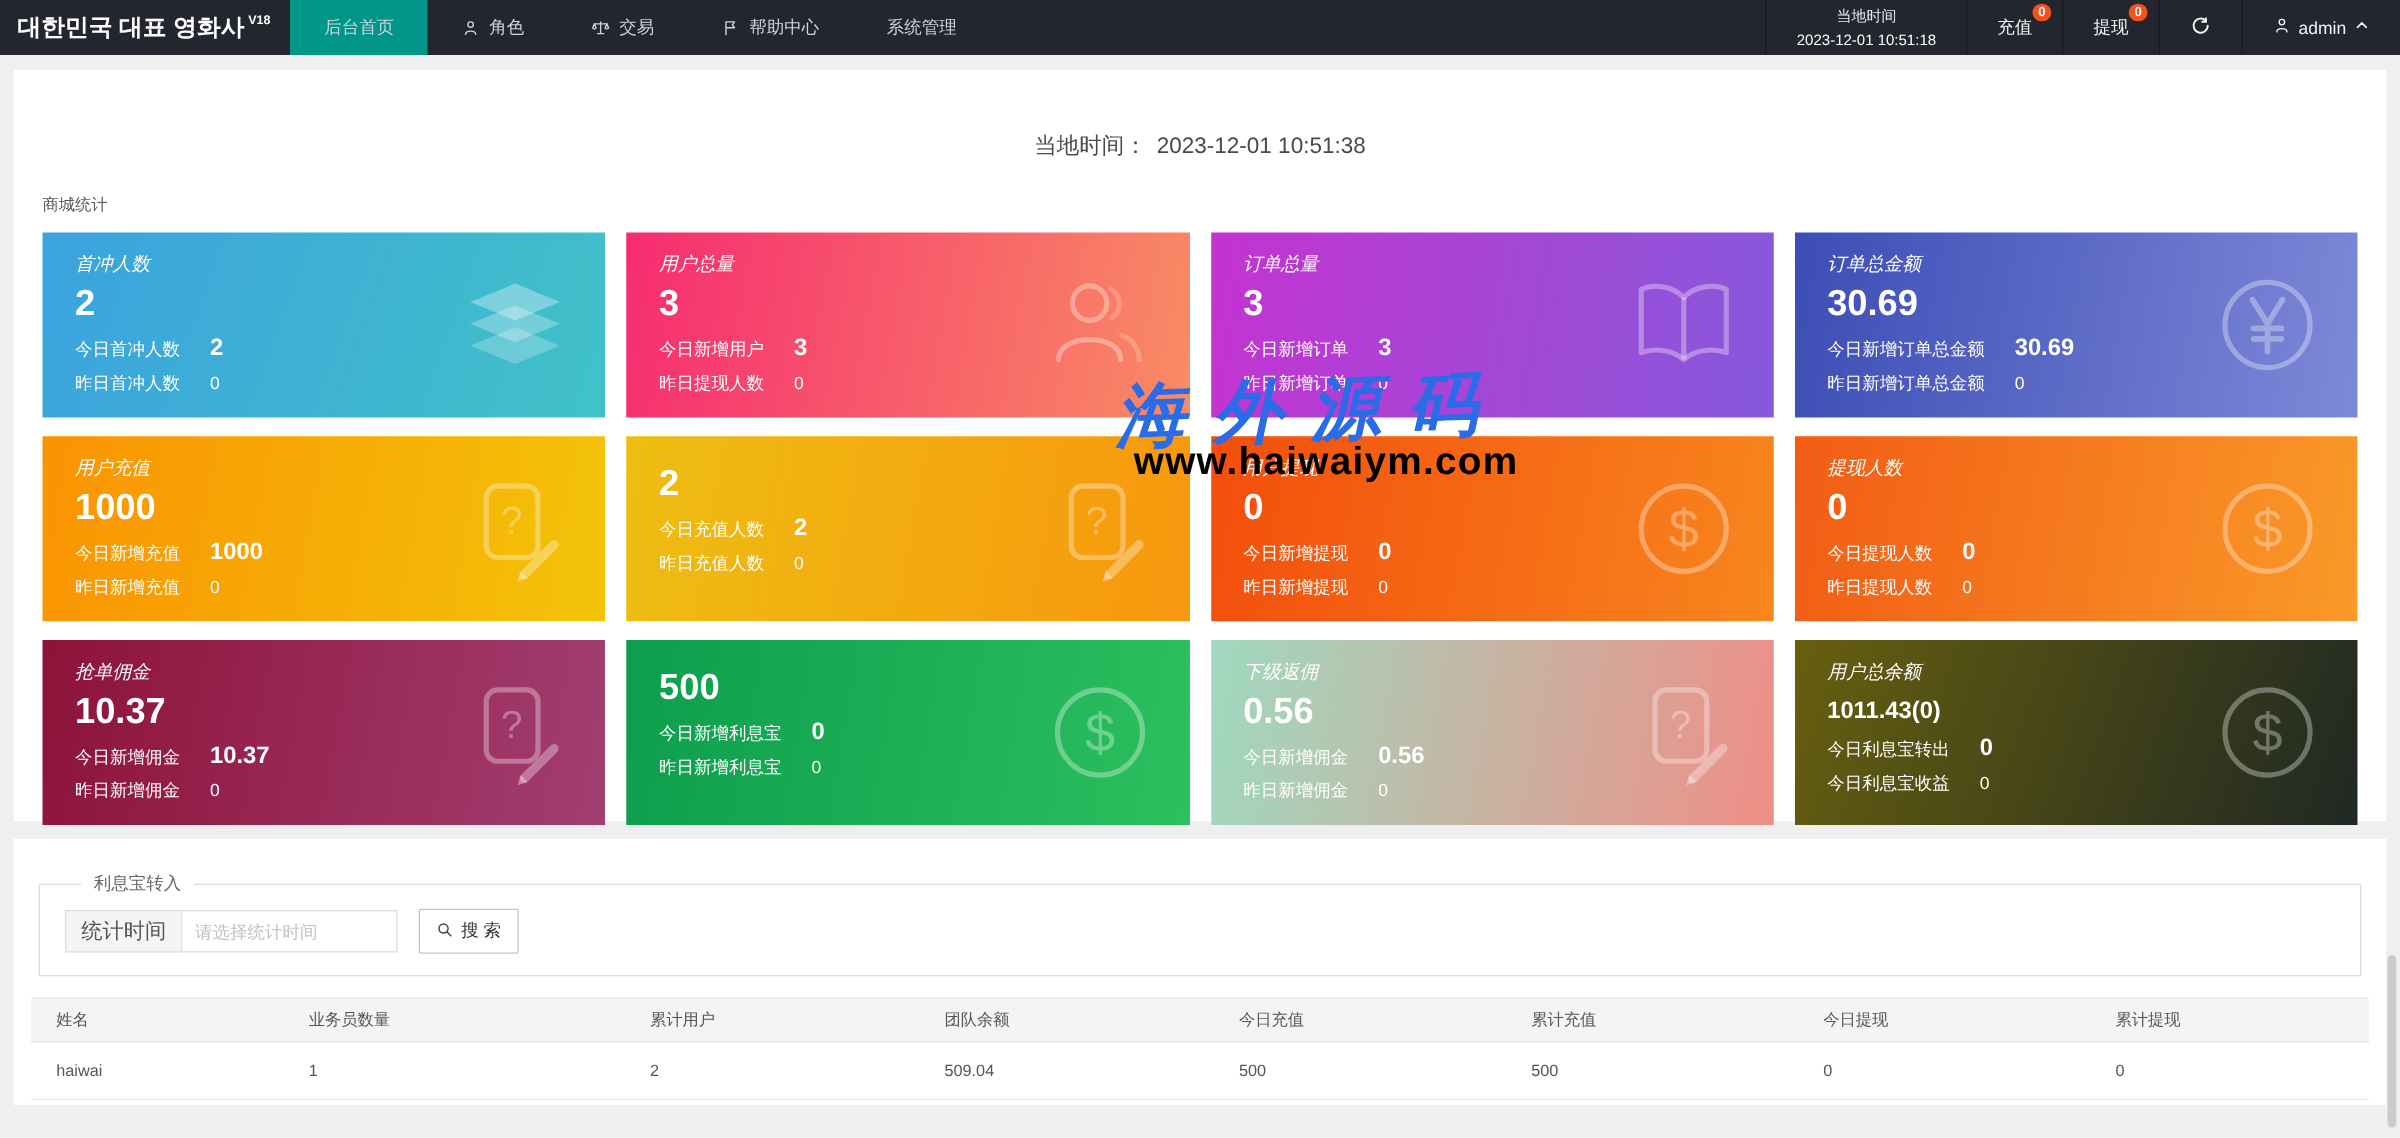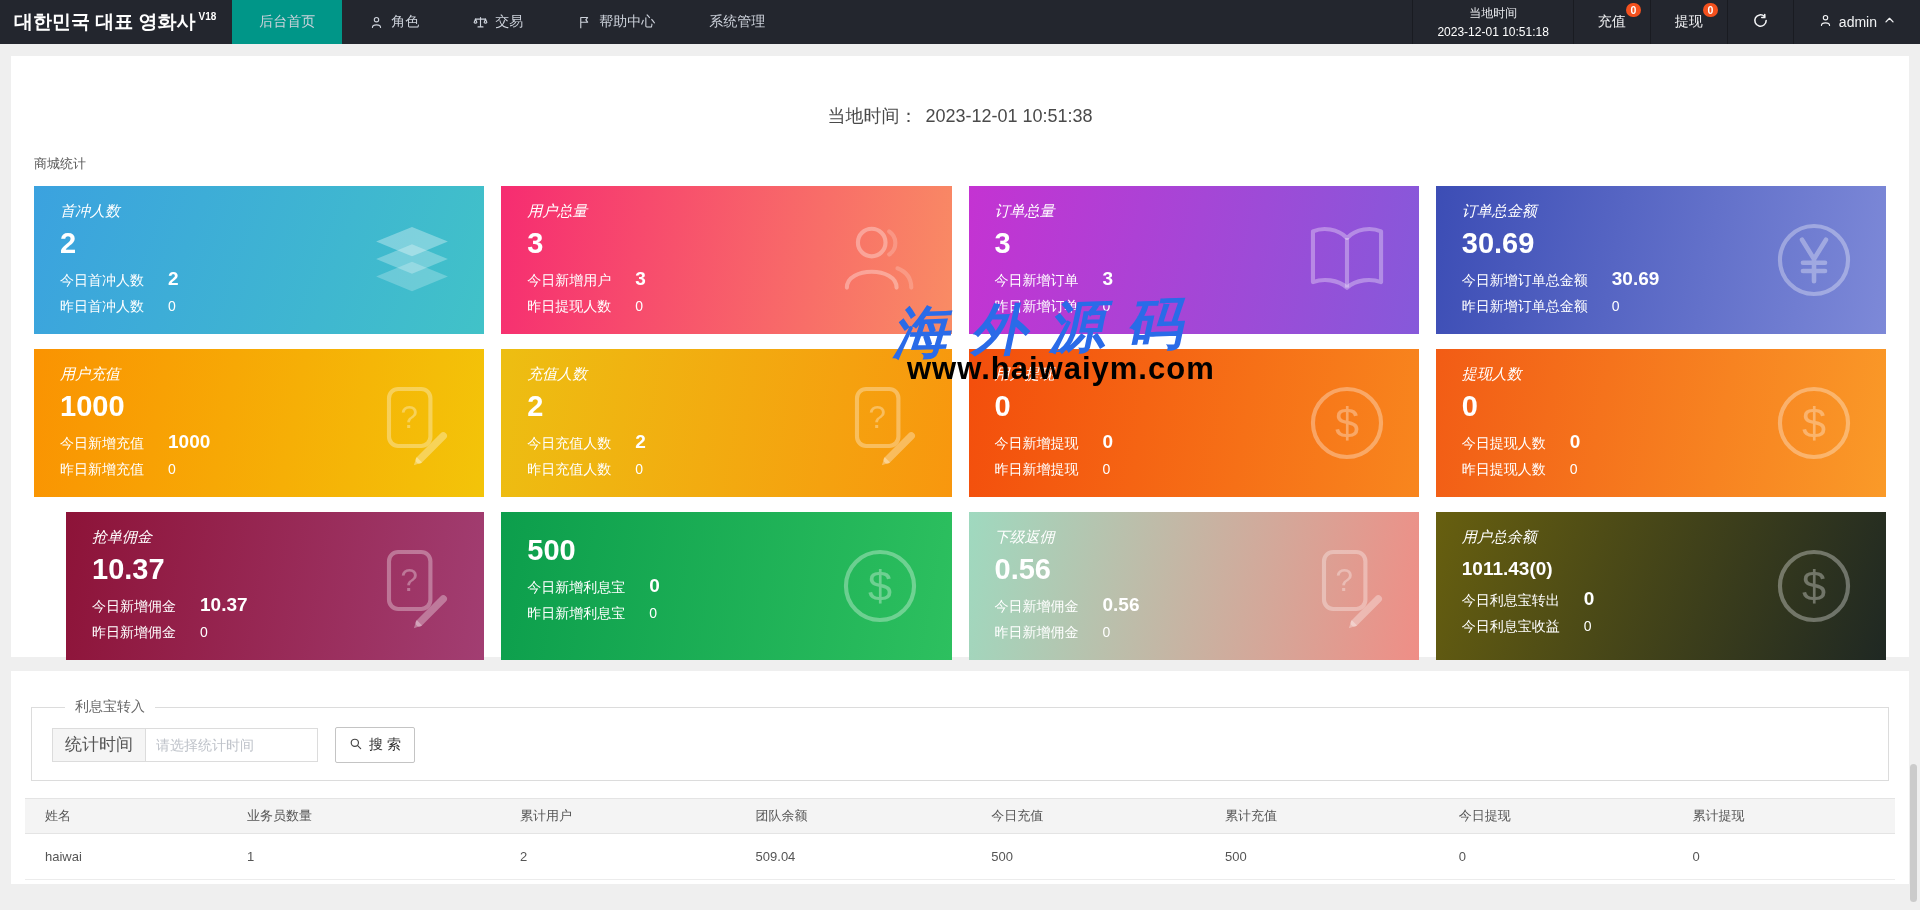--- a/index.html
+++ b/index.html
@@ -256,21 +256,20 @@
         <div class="card-icon">
           <svg viewBox="0 0 100 100" fill="none" stroke="currentColor">
             <rect x="25" y="13" width="45" height="62" rx="10" stroke-width="4.5"></rect>
             <text x="47" y="55" font-size="34" text-anchor="middle" fill="currentColor" stroke="none" font-family="sans-serif">?</text>
             <path d="M58 90 84 64" stroke-width="8" stroke-linecap="round"></path>
             <path d="M52 96l3-9 6 6Z" fill="currentColor" stroke="none"></path>
           </svg>
         </div>
       </div>
       <div class="card" style="background: linear-gradient(100deg, rgb(237, 190, 18), rgb(248, 151, 14));">
-        <div class="card-title">充值人数</div>
         <div class="card-value">2</div>
         <div class="card-line">
           <span>今日充值人数</span>
           <span class="v1">2</span>
         </div>
         <div class="card-line">
           <span>昨日充值人数</span>
           <span class="v2">0</span>
         </div>
         <div class="card-icon">
@@ -311,21 +310,21 @@
           <span>昨日提现人数</span>
           <span class="v2">0</span>
         </div>
         <div class="card-icon">
           <svg viewBox="0 0 100 100" fill="none" stroke="currentColor">
             <circle cx="50" cy="50" r="37" stroke-width="4.5"></circle>
             <text x="50" y="66" font-size="47" text-anchor="middle" fill="currentColor" stroke="none" font-family="sans-serif">$</text>
           </svg>
         </div>
       </div>
-      <div class="card" style="background: linear-gradient(100deg, rgb(141, 19, 56), rgb(162, 62, 114)); margin-left: 32px;">
+      <div class="card" style="background: linear-gradient(100deg, rgb(141, 19, 56), rgb(162, 62, 114));">
         <div class="card-title">抢单佣金</div>
         <div class="card-value">10.37</div>
         <div class="card-line">
           <span>今日新增佣金</span>
           <span class="v1">10.37</span>
         </div>
         <div class="card-line">
           <span>昨日新增佣金</span>
           <span class="v2">0</span>
         </div>

